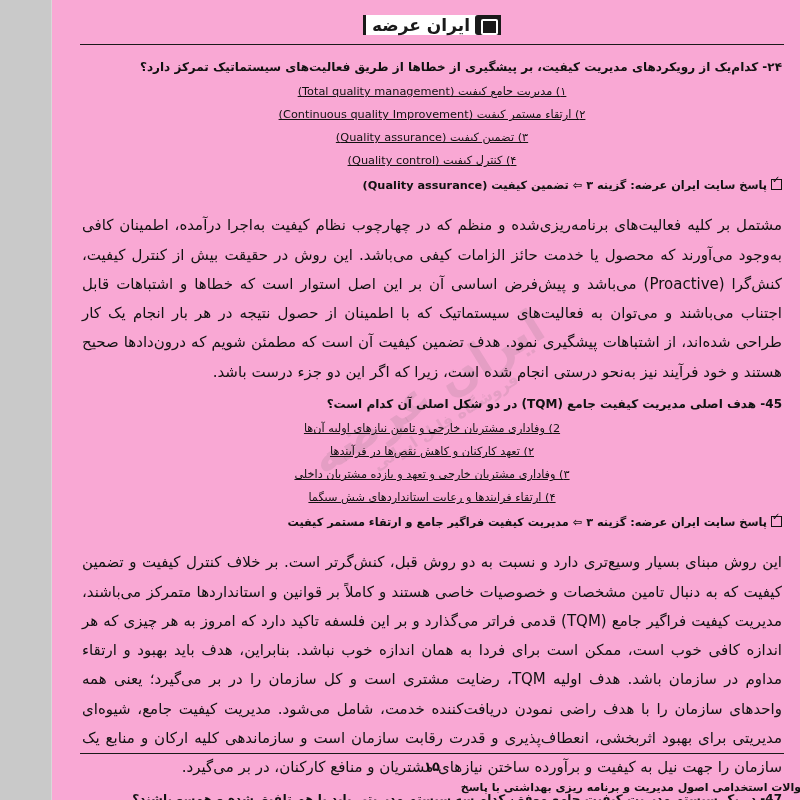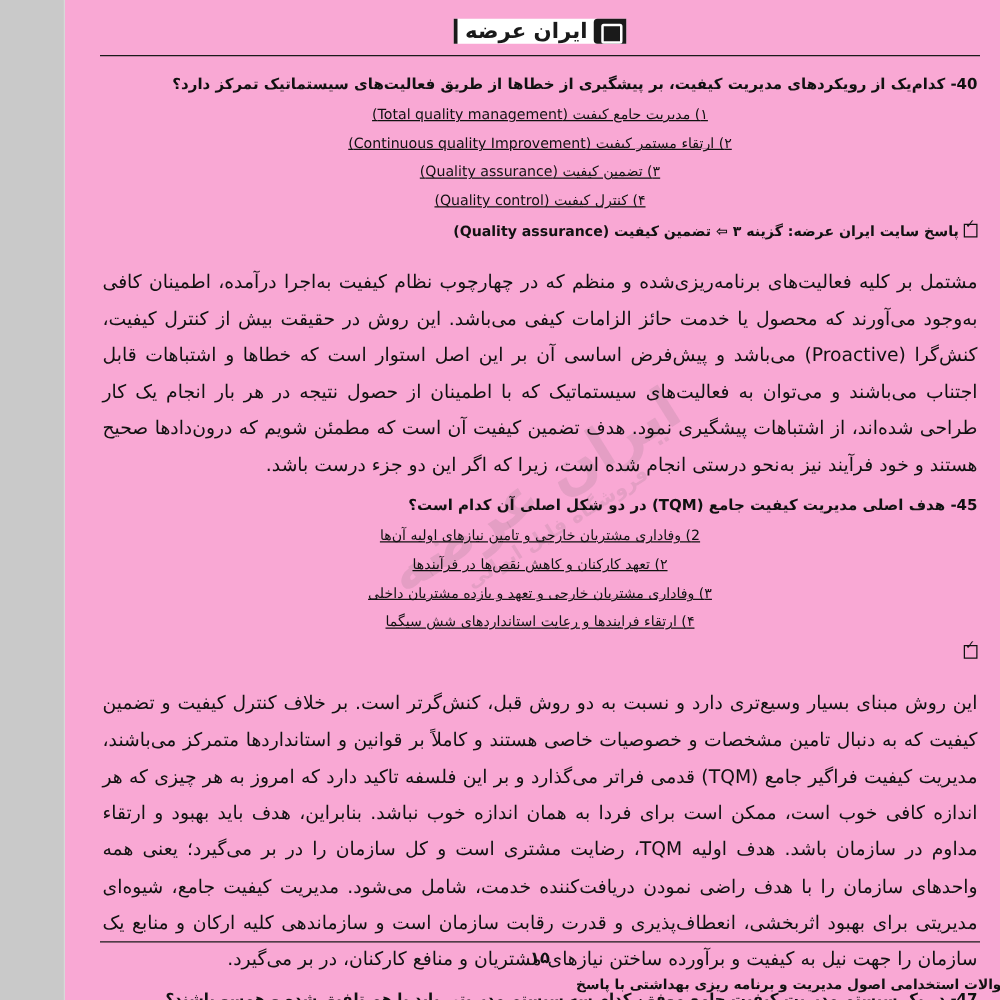--- a/index.html
+++ b/index.html
@@ -158,34 +158,34 @@
 
   <div class="rule-top"></div>
 
   <div class="watermark">
     <span>ایران عرضه</span>
     <span class="sub">فروشگاه فایل ایرانی</span>
   </div>
 
   <div class="content">
 
-    <div class="q">40- کدام‌یک از رویکردهای مدیریت کیفیت، بر پیشگیری از خطاها از طریق فعالیت‌های سیستماتیک تمرکز دارد؟</div>
+    <div class="q">۲۴- کدام‌یک از رویکردهای مدیریت کیفیت، بر پیشگیری از خطاها از طریق فعالیت‌های سیستماتیک تمرکز دارد؟</div>
     <div class="opt">۱) مدیریت جامع کیفیت (Total quality management)</div>
     <div class="opt">۲) ارتقاء مستمر کیفیت (Continuous quality Improvement)</div>
     <div class="opt">۳) تضمین کیفیت (Quality assurance)</div>
     <div class="opt">۴) کنترل کیفیت (Quality control)</div>
     <div class="ans"><span class="chk"></span><span>پاسخ سایت ایران عرضه: گزینه ۳ ⇦ تضمین کیفیت (Quality assurance)</span></div>
     <div class="para">مشتمل بر کلیه فعالیت‌های برنامه‌ریزی‌شده و منظم که در چهارچوب نظام کیفیت به‌اجرا درآمده، اطمینان کافی به‌وجود می‌آورند که محصول یا خدمت حائز الزامات کیفی می‌باشد. این روش در حقیقت بیش از کنترل کیفیت، کنش‌گرا (Proactive) می‌باشد و پیش‌فرض اساسی آن بر این اصل استوار است که خطاها و اشتباهات قابل اجتناب می‌باشند و می‌توان به فعالیت‌های سیستماتیک که با اطمینان از حصول نتیجه در هر بار انجام یک کار طراحی شده‌اند، از اشتباهات پیشگیری نمود. هدف تضمین کیفیت آن است که مطمئن شویم که درون‌دادها صحیح هستند و خود فرآیند نیز به‌نحو درستی انجام شده است، زیرا که اگر این دو جزء درست باشد.</div>
 
     <div class="q">45- هدف اصلی مدیریت کیفیت جامع (TQM) در دو شکل اصلی آن کدام است؟</div>
     <div class="opt">2) وفاداری مشتریان خارجی و تامین نیازهای اولیه آن‌ها</div>
     <div class="opt">۲) تعهد کارکنان و کاهش نقص‌ها در فرآیندها</div>
     <div class="opt">۳) وفاداری مشتریان خارجی و تعهد و بازده مشتریان داخلی</div>
     <div class="opt">۴) ارتقاء فرایندها و رعایت استانداردهای شش سیگما</div>
-    <div class="ans"><span class="chk"></span></div>
+    <div class="ans"><span class="chk"></span><span>پاسخ سایت ایران عرضه: گزینه ۳ ⇦ مدیریت کیفیت فراگیر جامع و ارتقاء مستمر کیفیت</span></div>
     <div class="para">این روش مبنای بسیار وسیع‌تری دارد و نسبت به دو روش قبل، کنش‌گرتر است. بر خلاف کنترل کیفیت و تضمین کیفیت که به دنبال تامین مشخصات و خصوصیات خاصی هستند و کاملاً بر قوانین و استانداردها متمرکز می‌باشند، مدیریت کیفیت فراگیر جامع (TQM) قدمی فراتر می‌گذارد و بر این فلسفه تاکید دارد که امروز به هر چیزی که هر اندازه کافی خوب است، ممکن است برای فردا به همان اندازه خوب نباشد. بنابراین، هدف باید بهبود و ارتقاء مداوم در سازمان باشد. هدف اولیه TQM، رضایت مشتری است و کل سازمان را در بر می‌گیرد؛ یعنی همه واحدهای سازمان را با هدف راضی نمودن دریافت‌کننده خدمت، شامل می‌شود. مدیریت کیفیت جامع، شیوه‌ای مدیریتی برای بهبود اثربخشی، انعطاف‌پذیری و قدرت رقابت سازمان است و سازماندهی کلیه ارکان و منابع یک سازمان را جهت نیل به کیفیت و برآورده ساختن نیازهای مشتریان و منافع کارکنان، در بر می‌گیرد.</div>
 
     <div class="q">47- در یک سیستم مدیریت کیفیت جامع موفق، کدام سه سیستم مدیریتی باید با هم تلفیق شده و همسو باشند؟</div>
     <div class="opt">۱) سیستم مدیریت منابع انسانی، سیستم مدیریت مالی، مدیریت کیفیت جامع</div>
 
   </div>
 
   <div class="footer-rule"></div>
   <div class="pagenum">۱۵</div>
   <div class="footer-title">سوالات استخدامی اصول مدیریت و برنامه ریزی بهداشتی با پاسخ</div>

